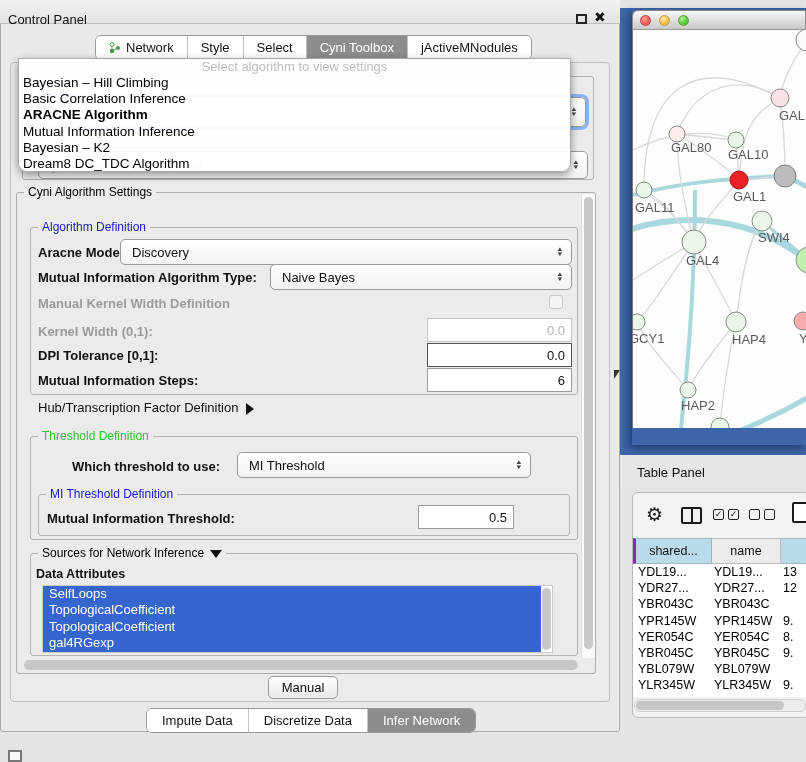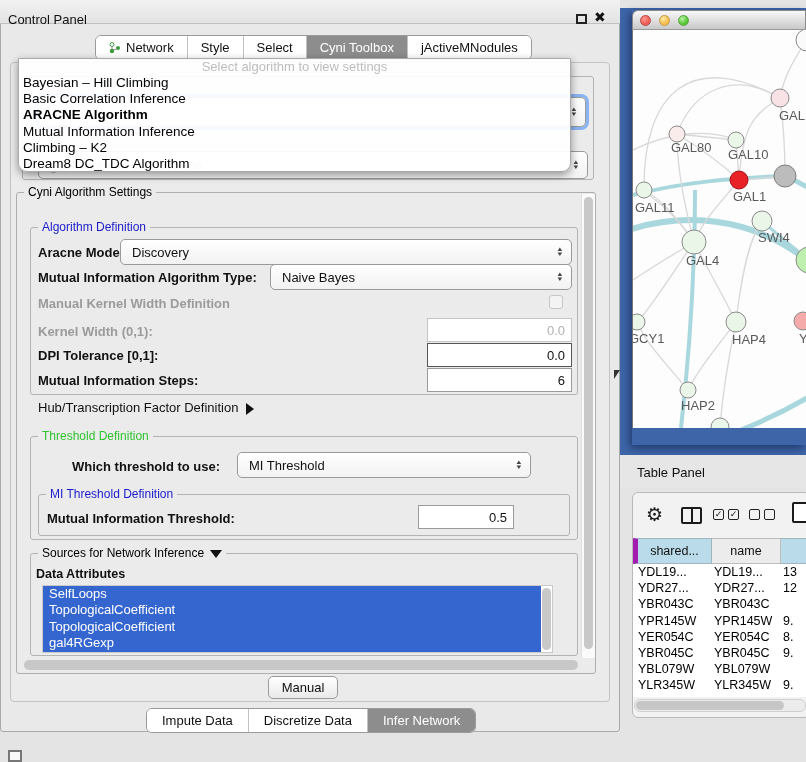--- a/index.html
+++ b/index.html
@@ -129,21 +129,21 @@
   .split-icon::after{content:"";position:absolute;left:8px;top:0;width:2px;height:13px;background:#1a1a1a;}
   .cb-pair{position:absolute;display:flex;gap:4px;}
   .cb{width:11px;height:11px;border:1.5px solid #222;border-radius:2px;box-sizing:border-box;
     font-size:9px;line-height:9px;text-align:center;color:#111;}
   .doc-icon{left:792px;top:502px;width:16px;height:21px;border:2px solid #1a1a1a;
     border-radius:2px;box-sizing:border-box;background:#fff;}
 
   .tbl-header{left:633px;top:538px;height:26px;display:flex;}
   .th{box-sizing:border-box;border:1px solid #9fb6bf;border-left:none;
     display:flex;align-items:center;justify-content:center;font-size:12.5px;color:#111;}
-  .th:first-child{border-left:5px solid #a21caf;}
+  .th:first-child{border-left:3px solid #a21caf;}
   .th.blue{background:#badbe9;}
   .th.gray{background:#ececec;border-color:#bdbdbd;}
   .tbl-body{left:633px;top:564px;width:173px;height:133px;background:#fff;overflow:hidden;}
   .trow{display:flex;height:16.2px;line-height:16.2px;font-size:12.5px;color:#000;}
   .td{white-space:nowrap;overflow:hidden;}
   .td.c1{width:79px;padding-left:5px;box-sizing:border-box;}
   .td.c2{width:69px;padding-left:2px;box-sizing:border-box;}
   .td.c3{padding-left:2px;}
   .tp-hscroll-track{left:634px;top:699px;width:172px;height:13px;background:#ececec;
     border:1px solid #cfcfcf;border-radius:6px;box-sizing:border-box;}
@@ -197,21 +197,21 @@
   <span class="arrows">▲<br>▼</span>
 </div>
 
 <div class="abs algo-popup">
   <div class="algo-prompt">Select algorithm to view settings</div>
   <div id="algo-items">
       <div class="algo-item">Bayesian – Hill Climbing</div>
       <div class="algo-item">Basic Correlation Inference</div>
       <div class="algo-item bold">ARACNE Algorithm</div>
       <div class="algo-item">Mutual Information Inference</div>
-      <div class="algo-item">Climbing – K2</div>
+      <div class="algo-item">Bayesian – K2</div>
       <div class="algo-item">Dream8 DC_TDC Algorithm</div>
     </div>
 </div>
 
 <div class="group" style="left:16px;top:192px;width:580px;height:482px;border-color:#aeaeae;">
   <span class="gtitle">Cyni Algorithm Settings</span>
 </div>
 
 <div class="group" style="left:30px;top:227px;width:548px;height:168px;">
   <span class="gtitle blue">Algorithm Definition</span>

